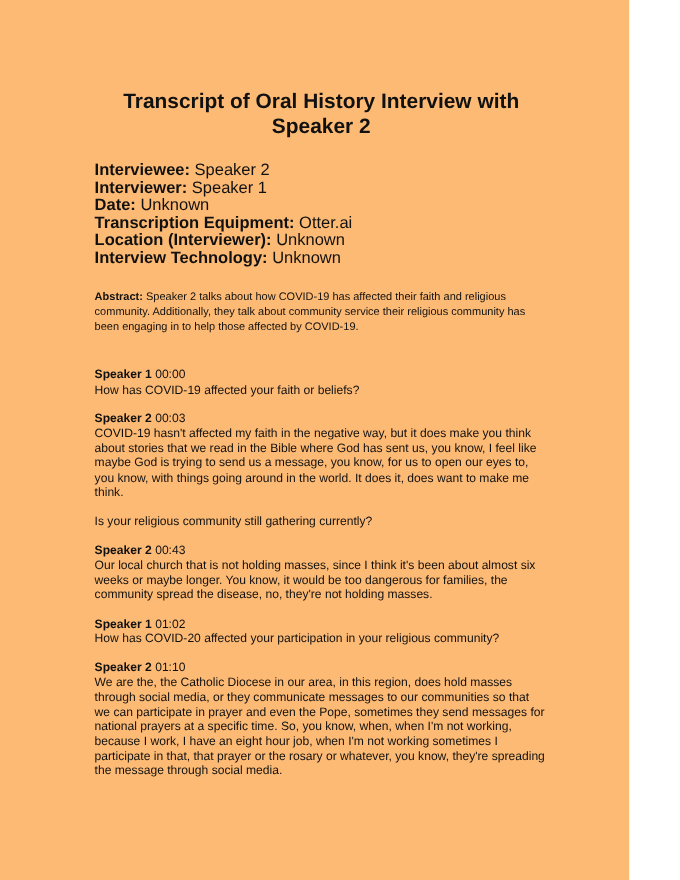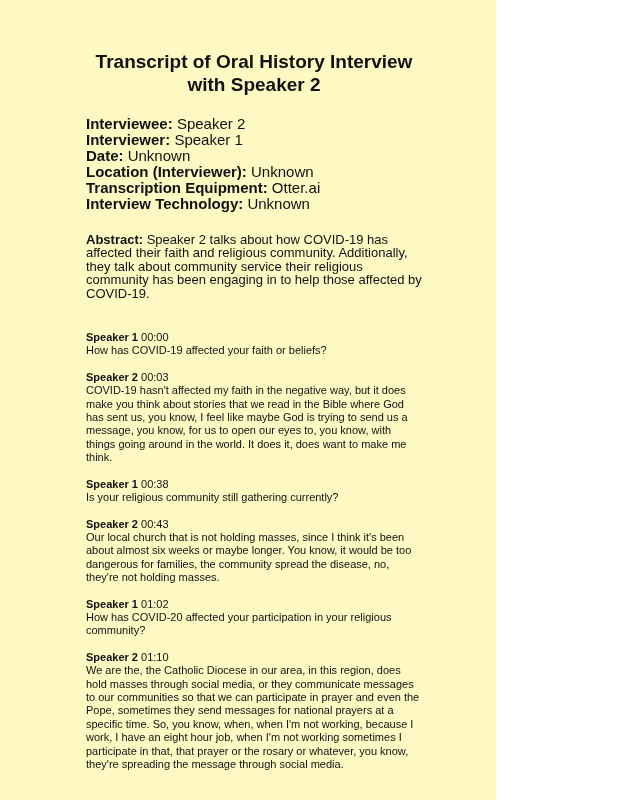--- a/index.html
+++ b/index.html
@@ -2,47 +2,47 @@
 <html><head>
 <meta charset="utf-8">
 <style>
   html, body {
     margin: 0;
     padding: 0;
     background: #ffffff;
   }
   .page {
     position: relative;
-    width: 496px;
+    width: 572px;
     height: 800px;
-    background: #fef9c3;
+    background: #fdba74;
     color: #111111;
     font-family: "Liberation Sans", "DejaVu Sans", sans-serif;
     box-sizing: border-box;
-    padding: 50px 74px 40px 86px;
+    padding: 81px 74px 40px 86px;
     overflow: hidden;
   }
   .doc-title {
     margin: 0 0 20px 0;
     font-size: 19px;
     line-height: 23px;
     font-weight: bold;
     text-align: center;
     letter-spacing: 0;
   }
   .metadata {
     font-size: 15px;
     line-height: 16px;
   }
   .meta-row .b {
     font-weight: bold;
   }
   .abstract {
     margin: 21px 0 12px 0;
-    font-size: 13px;
+    font-size: 10px;
     line-height: 13.4px;
   }
   .abstract .b {
     font-weight: bold;
   }
   .transcript {
     margin-top: 31px;
     font-size: 11px;
     line-height: 13.4px;
   }
@@ -70,26 +70,26 @@
     </div>
     <div class="meta-row">
       <span class="b">Interviewer:</span>
       <span>Speaker 1</span>
     </div>
     <div class="meta-row">
       <span class="b">Date:</span>
       <span>Unknown</span>
     </div>
     <div class="meta-row">
+      <span class="b">Transcription Equipment:</span>
+      <span>Otter.ai</span>
+    </div>
+    <div class="meta-row">
       <span class="b">Location (Interviewer):</span>
       <span>Unknown</span>
-    </div>
-    <div class="meta-row">
-      <span class="b">Transcription Equipment:</span>
-      <span>Otter.ai</span>
     </div>
     <div class="meta-row">
       <span class="b">Interview Technology:</span>
       <span>Unknown</span>
     </div>
   </div>
 
   <p class="abstract">
     <span class="b">Abstract:</span>
     <span>Speaker 2 talks about how COVID-19 has affected their faith and religious community. Additionally, they talk about community service their religious community has been engaging in to help those affected by COVID-19.</span>
@@ -107,24 +107,20 @@
 
     <div class="entry">
       <div class="entry-header">
         <span class="b">Speaker 2</span>
         <span>00:03</span>
       </div>
       <div class="entry-text">COVID-19 hasn't affected my faith in the negative way, but it does make you think about stories that we read in the Bible where God has sent us, you know, I feel like maybe God is trying to send us a message, you know, for us to open our eyes to, you know, with things going around in the world. It does it, does want to make me think.</div>
     </div>
 
     <div class="entry">
-      <div class="entry-header">
-        <span class="b">Speaker 1</span>
-        <span>00:38</span>
-      </div>
       <div class="entry-text">Is your religious community still gathering currently?</div>
     </div>
 
     <div class="entry">
       <div class="entry-header">
         <span class="b">Speaker 2</span>
         <span>00:43</span>
       </div>
       <div class="entry-text">Our local church that is not holding masses, since I think it's been about almost six weeks or maybe longer. You know, it would be too dangerous for families, the community spread the disease, no, they're not holding masses.</div>
     </div>

